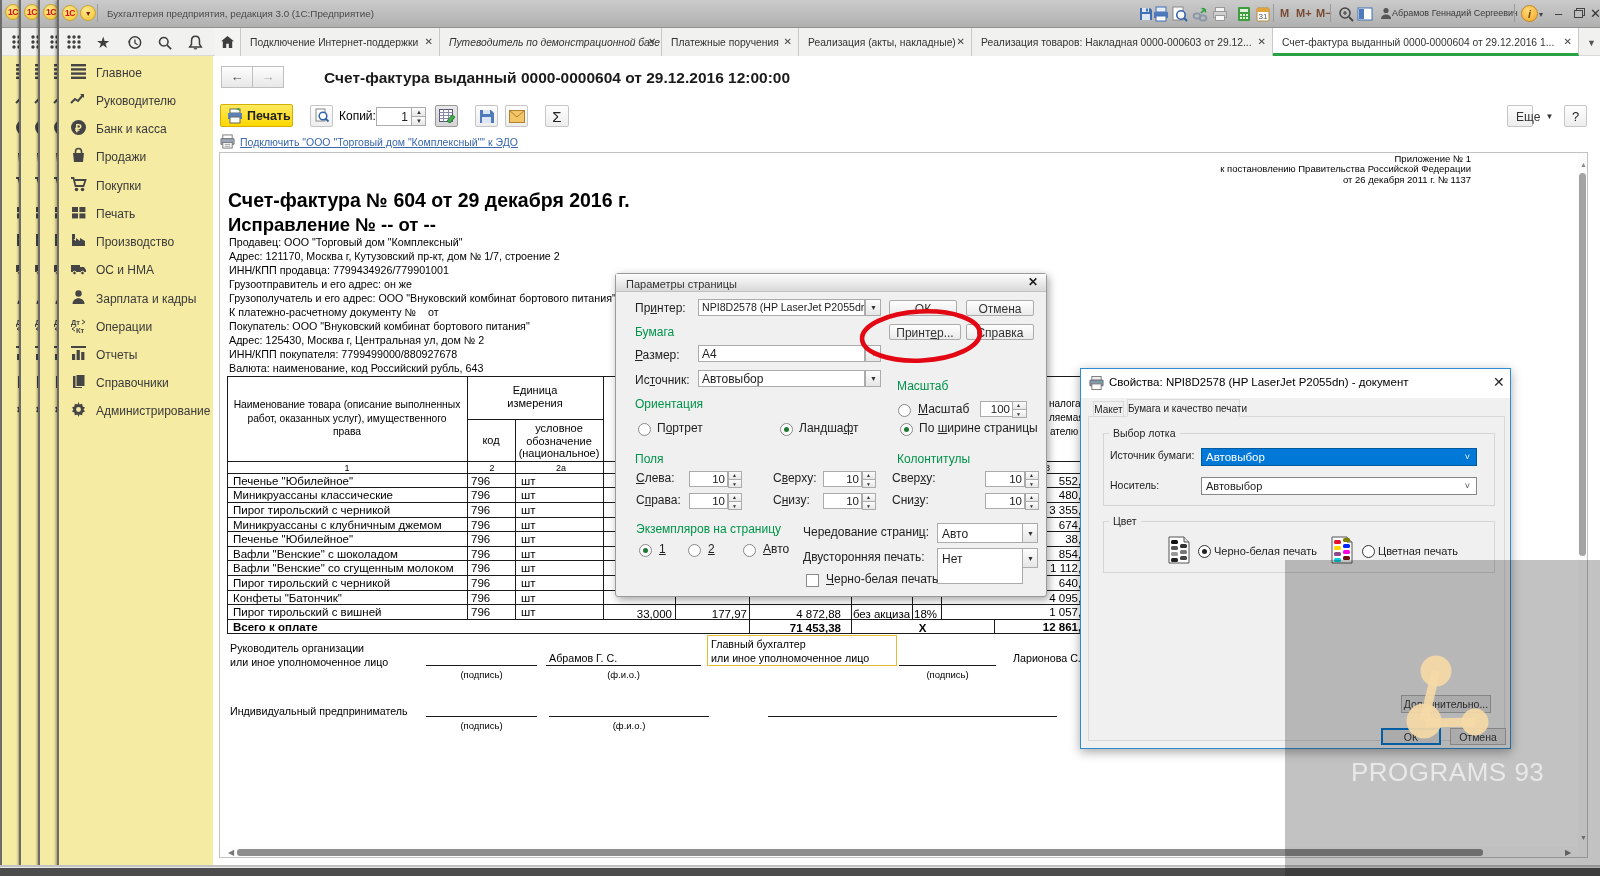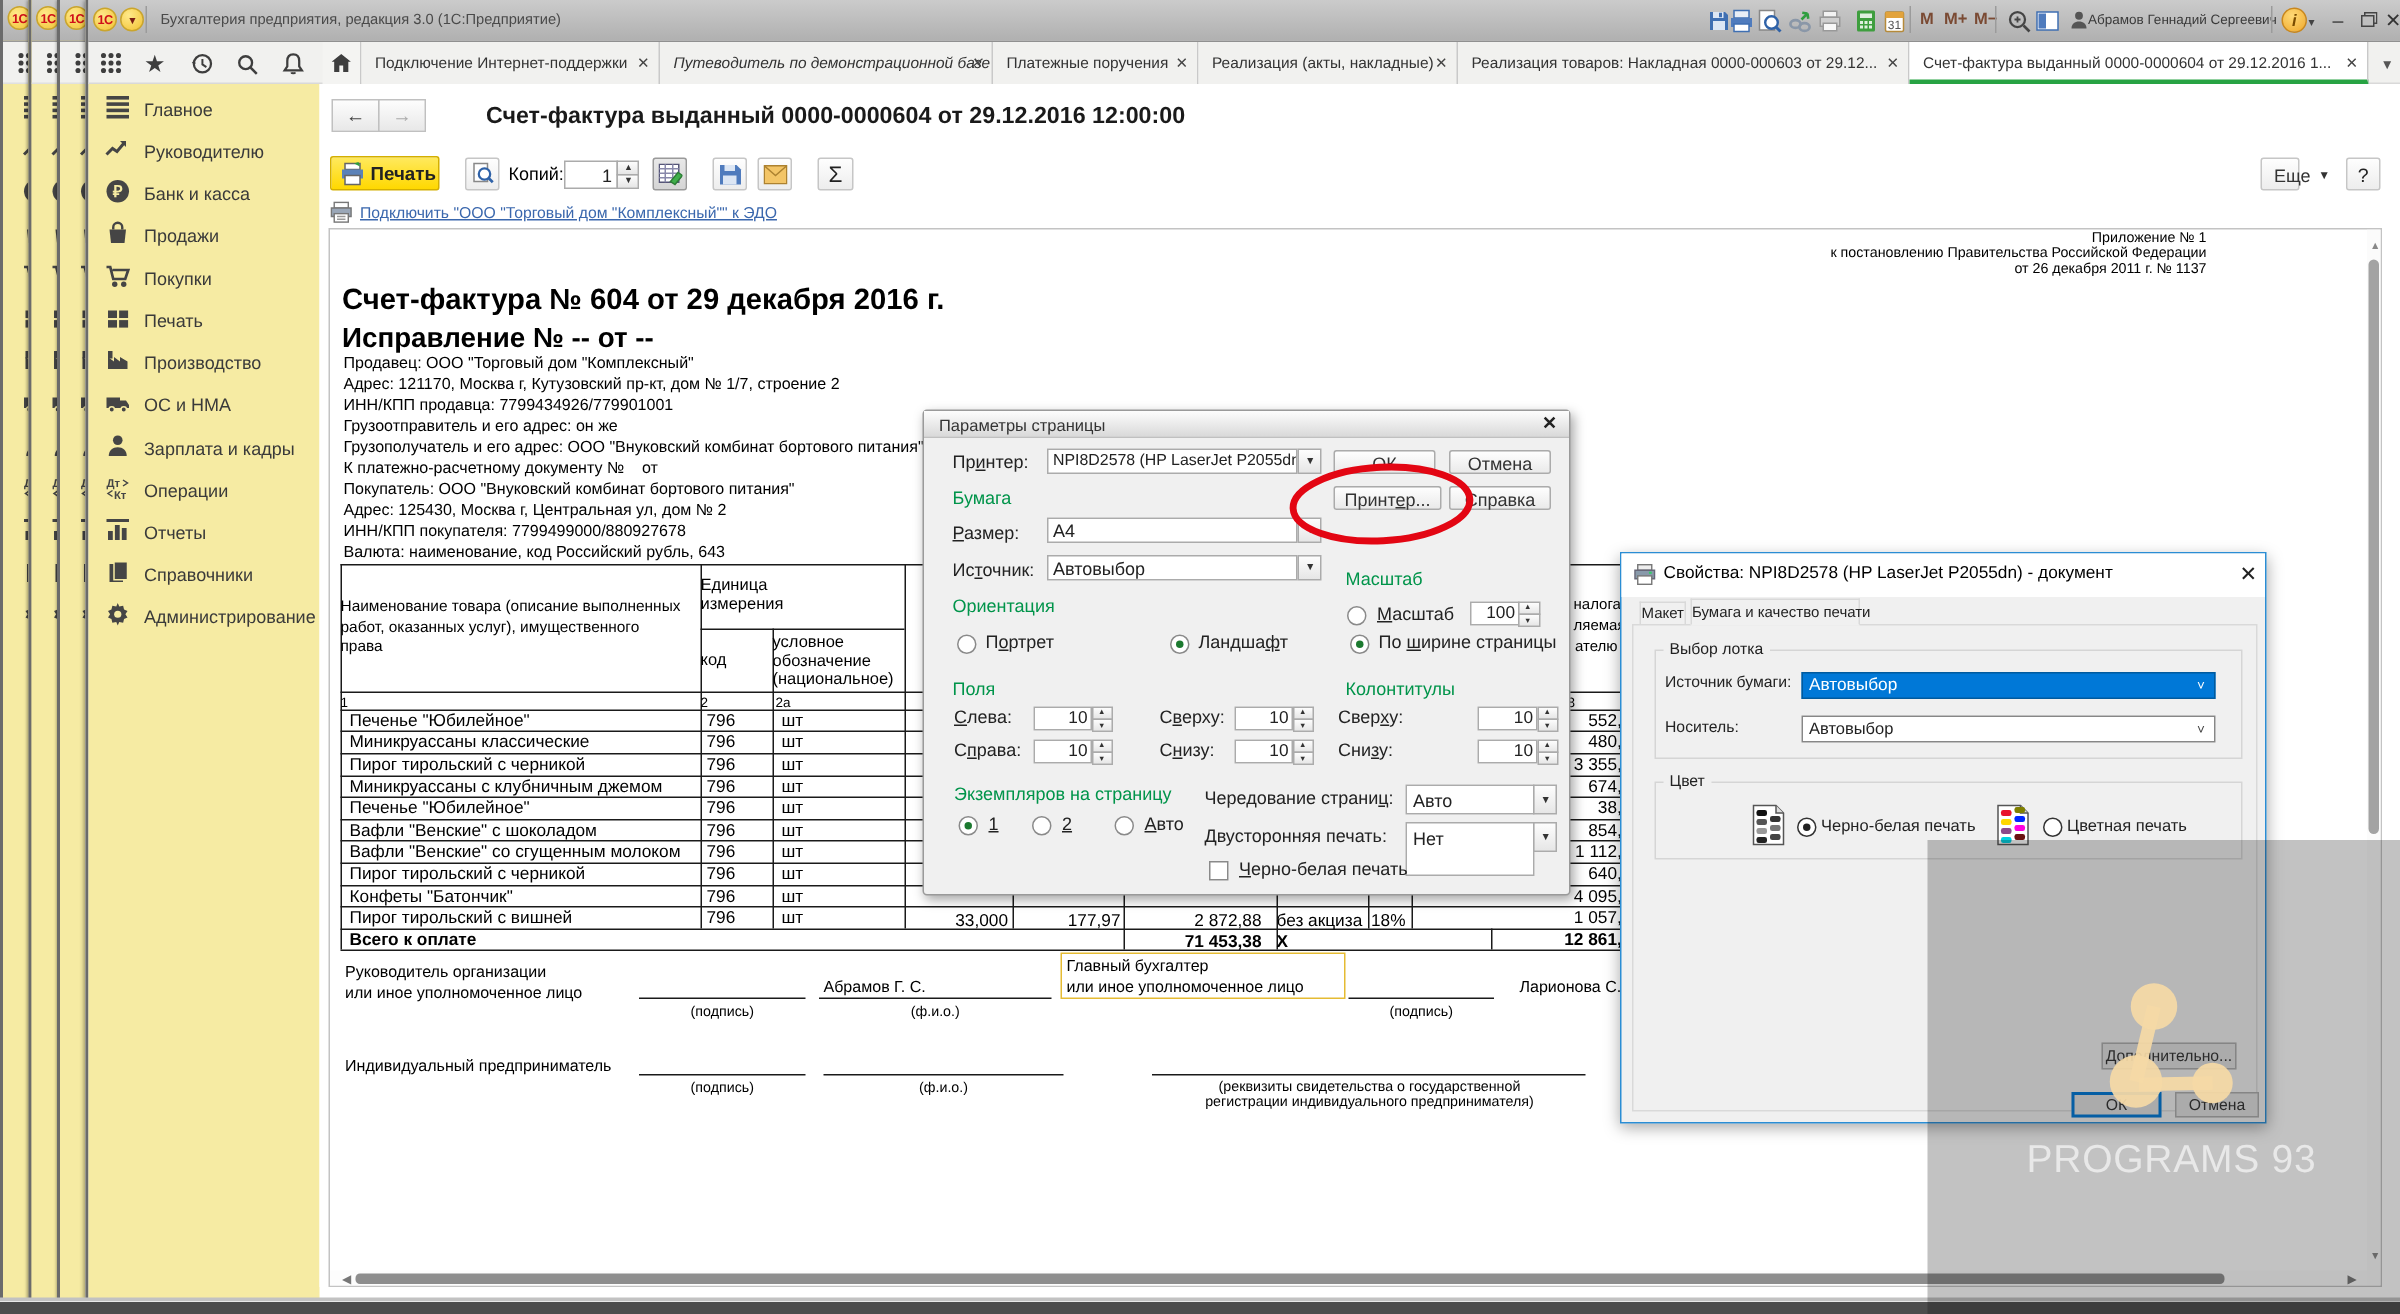--- a/index.html
+++ b/index.html
@@ -39,21 +39,21 @@
 #eshelink { position:absolute; left:27px; top:80px; font-size:10.5px; color:#3a67ad; text-decoration:underline; }
 
 
 #docpanel { position:absolute; left:6px; top:96px; width:1369px; height:706px; border:1px solid #c3c3c3; background:#fff; overflow:hidden; }
 .d { position:absolute; color:#000; }
 .info { font-size:10.7px; }
 
 
 .hb { position:absolute; left:7px; width:953px; height:1px; background:#1a1a1a; }
 .vb { position:absolute; top:221px; height:257px; width:1px; background:#1a1a1a; }
-.tc { }
+.tc { text-align:center; }
 .row { position:absolute; left:7px; width:953px; height:14px; font-size:11.5px; }
 .row .c1 { position:absolute; left:6px; }
 .row .c8 { position:absolute; left:745px; width:122px; text-align:right; }
 .row::after { content:"796"; position:absolute; left:244px; font-size:11.5px; }
 .row::before { content:"шт"; position:absolute; left:294px; font-size:11.5px; }
 .sline { position:absolute; top:514px; height:1px; background:#1a1a1a; }
 .slab { position:absolute; top:518px; font-size:9.5px; text-align:center; color:#000; }
 .row.total::after, .row.total::before { content:none; }
 
 
@@ -749,21 +749,21 @@
               <span class="c8">1 057,12</span>
             </div>
           <div class="row total" style="top:466px; font-weight:bold;">
               <span style="position:absolute; left:6px;">Всего к оплате</span>
               <span class="c8">12 861,61</span>
             </div>
 
           <div class="col796"></div>
           <div class="d" style="left:388px; top:453px; width:64px; text-align:right; font-size:11.5px;">33,000</div>
           <div class="d" style="left:458px; top:453px; width:69px; text-align:right; font-size:11.5px;">177,97</div>
-          <div class="d" style="left:532px; top:453px; width:89px; text-align:right; font-size:11.5px;">2 872,88</div>
+          <div class="d" style="left:532px; top:453px; width:89px; text-align:right; font-size:11.5px;">4 872,88</div>
           <div class="d tc" style="left:631px; top:453px; width:61px; font-size:11.5px;">без акциза</div>
           <div class="d" style="left:694px; top:453px; font-size:11.5px;">18%</div>
           <div class="d" style="left:532px; top:467px; width:89px; text-align:right; font-size:11.5px; font-weight:bold;">71 453,38</div>
           <div class="d tc" style="left:631px; top:467px; width:143px; font-size:11.5px; font-weight:bold;">X</div>
         </div>
         <div id="signs" style="position:absolute; left:-3px; top:-2px; width:100%; height:100%;">
           <div class="d info" style="left:13px; top:490px; line-height:14px;">Руководитель организации<br>или иное уполномоченное лицо</div>
           <div class="sline" style="left:209px; width:111px;"></div>
           <div class="slab" style="left:209px; width:111px;">(подпись)</div>
           <div class="d info" style="left:332px; top:501px;">Абрамов Г. С.</div>
@@ -773,21 +773,20 @@
           <div class="d info" style="left:494px; top:486px; line-height:14px;">Главный бухгалтер<br>или иное уполномоченное лицо</div>
           <div class="sline" style="left:682px; width:97px;"></div>
           <div class="slab" style="left:682px; width:97px;">(подпись)</div>
           <div class="d info" style="left:796px; top:501px;">Ларионова С. В.</div>
           <div class="d info" style="left:13px; top:554px;">Индивидуальный предприниматель</div>
           <div class="sline" style="left:209px; width:111px; top:565px;"></div>
           <div class="slab" style="left:209px; width:111px; top:569px;">(подпись)</div>
           <div class="sline" style="left:332px; width:160px; top:565px;"></div>
           <div class="slab" style="left:332px; width:160px; top:569px;">(ф.и.о.)</div>
           <div class="sline" style="left:551px; width:289px; top:565px;"></div>
-          <div class="slab" style="left:496px; width:400px; top:569px; line-height:10px;">(реквизиты свидетельства о государственной<br>регистрации индивидуального предпринимателя)</div>
         </div>
 
         <div class="abs" style="left:1358px; top:0; width:10px; height:705px; background:#fbfbfb;"></div>
         <div class="abs" style="left:1360px; top:8px; font-size:7px; color:#888;">▲</div>
         <div class="abs" style="left:1359px; top:20px; width:7px; height:383px; background:#a3a3a3; border-radius:4px;"></div>
         <div class="abs" style="left:1360px; top:681px; font-size:7px; color:#888;">▼</div>
         <div class="abs" style="left:0px; top:694px; width:1358px; height:11px; background:#fdfdfd;"></div>
         <div class="abs" style="left:17px; top:696px; width:1246px; height:7px; background:#8e8e8e; border-radius:3px;"></div>
         <div class="abs" style="left:1345px; top:695px; font-size:8px; color:#777;">▶</div>
         <div class="abs" style="left:8px; top:695px; font-size:8px; color:#777;">◀</div>

